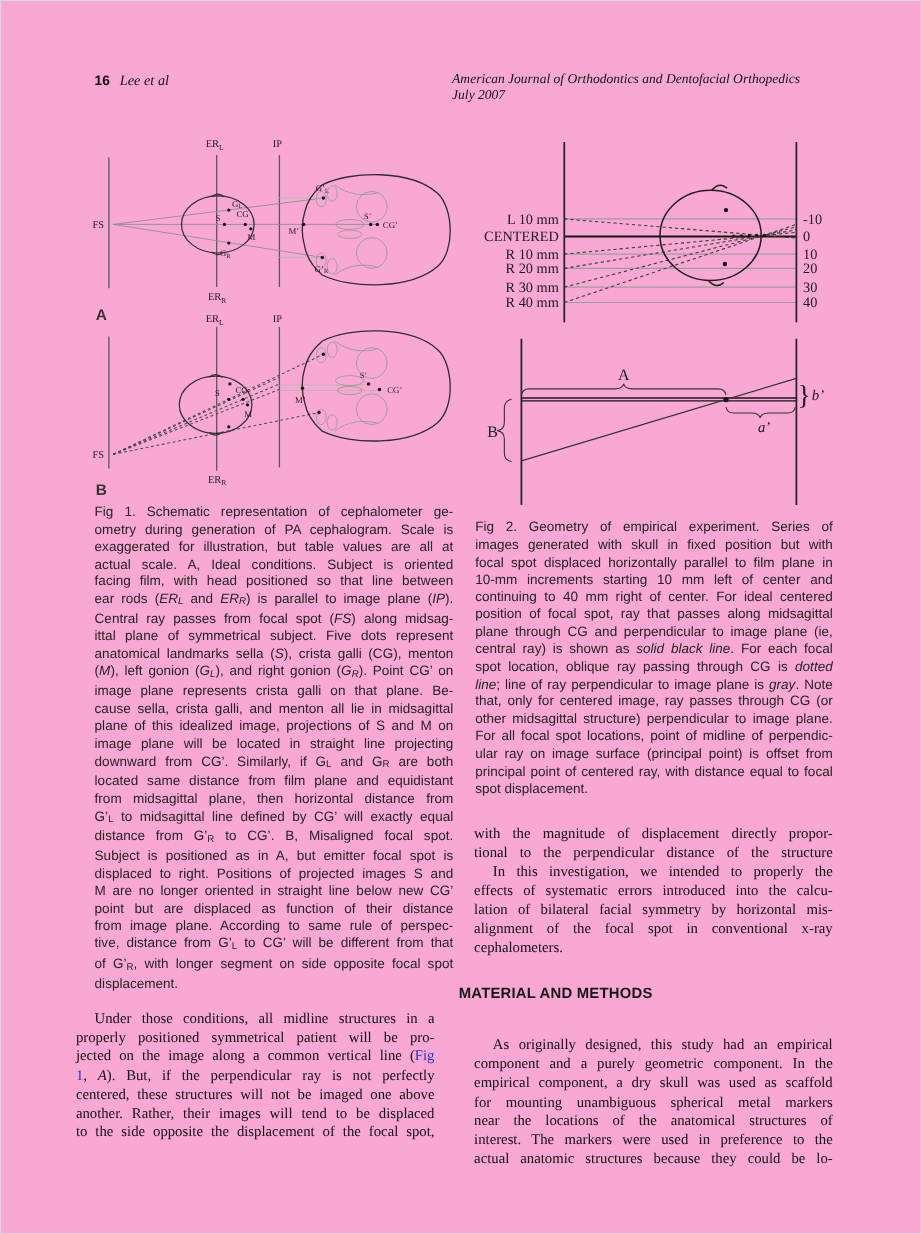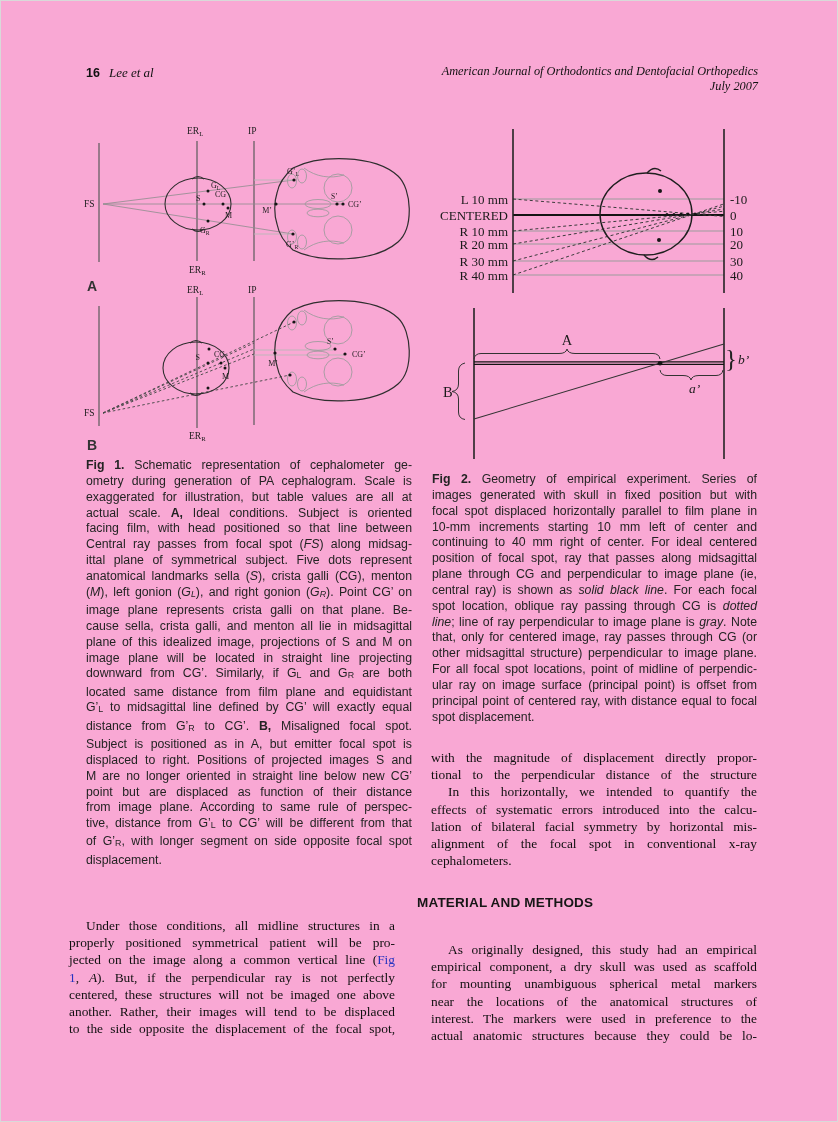--- a/index.html
+++ b/index.html
@@ -3,30 +3,30 @@
 <meta charset="utf-8">
 <style>
   html,body{margin:0;padding:0;background:#ffffff;}
   .page{position:relative;width:838px;height:1122px;background:#f9a8d4;border:1px solid #d9d9d9;
         box-sizing:border-box;overflow:hidden;font-family:"Liberation Serif",serif;}
 
   
   .hdr-left{position:absolute;top:64px;left:85px;font:13px "Liberation Serif",serif;color:#111;white-space:nowrap;}
   .hdr-left .num{font:bold 12.5px "Liberation Sans",sans-serif;margin-right:9px;}
   .hdr-left .auth{font-style:italic;}
-  .hdr-right{position:absolute;top:63px;left:410px;width:347px;text-align:right;
+  .hdr-right{position:absolute;top:63px;left:410px;width:347px;text-align:left;
              font:italic 12.3px/14.6px "Liberation Serif",serif;color:#111;white-space:nowrap;}
 
   
   .ln{text-align:justify;text-align-last:justify;white-space:nowrap;}
   .ln.end{text-align-last:left;}
   .ln.ind{text-indent:17px;}
   .cap .ln{font:12.3px/15.85px "Liberation Sans",sans-serif;color:#242424;}
   .bodytxt .ln{font:13.4px/17.2px "Liberation Serif",serif;color:#101010;}
-  .b{font-weight:bold}
+  .b{font-weight:normal}
   .i{font-style:italic}
   .s{font-size:72%;vertical-align:-0.16em;}
   .u{color:#2633c0}
 
   .mm{position:absolute;top:894px;left:416px;font:bold 13.5px "Liberation Sans",sans-serif;
       color:#161616;letter-spacing:0.2px;}
 
   
   #fig1{position:absolute;left:80px;top:115px;}
   #fig1cap{position:absolute;left:85px;top:457px;width:326px;}
@@ -181,30 +181,32 @@
       <text class="f-ab" x="6" y="334">B</text>
     </g>
   </svg>
 
   <div id="fig1cap" class="cap">
       <div class="ln"><span class="b">Fig 1.</span>  Schematic representation of cephalometer ge-</div>
       <div class="ln">ometry during generation of PA cephalogram. Scale is</div>
       <div class="ln">exaggerated for illustration, but table values are all at</div>
       <div class="ln">actual scale. <span class="b">A,</span> Ideal conditions. Subject is oriented</div>
       <div class="ln">facing film, with head positioned so that line between</div>
+      <div class="ln">ear rods (<span class="i">ER</span><span class="i s">L</span> and <span class="i">ER</span><span class="i s">R</span>) is parallel to image plane (<span class="i">IP</span>).</div>
       <div class="ln">Central ray passes from focal spot (<span class="i">FS</span>) along midsag-</div>
       <div class="ln">ittal plane of symmetrical subject. Five dots represent</div>
       <div class="ln">anatomical landmarks sella (<span class="i">S</span>), crista galli (CG), menton</div>
       <div class="ln">(<span class="i">M</span>), left gonion (<span class="i">G</span><span class="i s">L</span>), and right gonion (<span class="i">G</span><span class="i s">R</span>). Point CG’ on</div>
       <div class="ln">image plane represents crista galli on that plane. Be-</div>
       <div class="ln">cause sella, crista galli, and menton all lie in midsagittal</div>
       <div class="ln">plane of this idealized image, projections of S and M on</div>
       <div class="ln">image plane will be located in straight line projecting</div>
       <div class="ln">downward from CG’. Similarly, if G<span class="s">L</span> and G<span class="s">R</span> are both</div>
       <div class="ln">located same distance from film plane and equidistant</div>
+      <div class="ln">from midsagittal plane, then horizontal distance from</div>
       <div class="ln">G’<span class="s">L</span> to midsagittal line defined by CG’ will exactly equal</div>
       <div class="ln">distance from G’<span class="s">R</span> to CG’. <span class="b">B,</span> Misaligned focal spot.</div>
       <div class="ln">Subject is positioned as in A, but emitter focal spot is</div>
       <div class="ln">displaced to right. Positions of projected images S and</div>
       <div class="ln">M are no longer oriented in straight line below new CG’</div>
       <div class="ln">point but are displaced as function of their distance</div>
       <div class="ln">from image plane. According to same rule of perspec-</div>
       <div class="ln">tive, distance from G’<span class="s">L</span> to CG’ will be different from that</div>
       <div class="ln">of G’<span class="s">R</span>, with longer segment on side opposite focal spot</div>
       <div class="ln end">displacement.</div>
@@ -295,31 +297,32 @@
       <div class="ln">other midsagittal structure) perpendicular to image plane.</div>
       <div class="ln">For all focal spot locations, point of midline of perpendic-</div>
       <div class="ln">ular ray on image surface (principal point) is offset from</div>
       <div class="ln">principal point of centered ray, with distance equal to focal</div>
       <div class="ln end">spot displacement.</div>
     </div>
 
   <div id="bodyR1" class="bodytxt">
       <div class="ln">with the magnitude of displacement directly propor-</div>
       <div class="ln">tional to the perpendicular distance of the structure</div>
-      <div class="ln ind">In this horizontally, we intended to quantify the</div>
+      <div class="ln ind">In this investigation, we intended to properly the</div>
       <div class="ln">effects of systematic errors introduced into the calcu-</div>
       <div class="ln">lation of bilateral facial symmetry by horizontal mis-</div>
       <div class="ln">alignment of the focal spot in conventional x-ray</div>
       <div class="ln end">cephalometers.</div>
     </div>
 
   <div class="mm">MATERIAL AND METHODS</div>
 
   <div id="bodyR2" class="bodytxt">
       <div class="ln ind">As originally designed, this study had an empirical</div>
+      <div class="ln">component and a purely geometric component. In the</div>
       <div class="ln">empirical component, a dry skull was used as scaffold</div>
       <div class="ln">for mounting unambiguous spherical metal markers</div>
       <div class="ln">near the locations of the anatomical structures of</div>
       <div class="ln">interest. The markers were used in preference to the</div>
       <div class="ln">actual anatomic structures because they could be lo-</div>
     </div>
 
 </div>
 
 </body></html>

